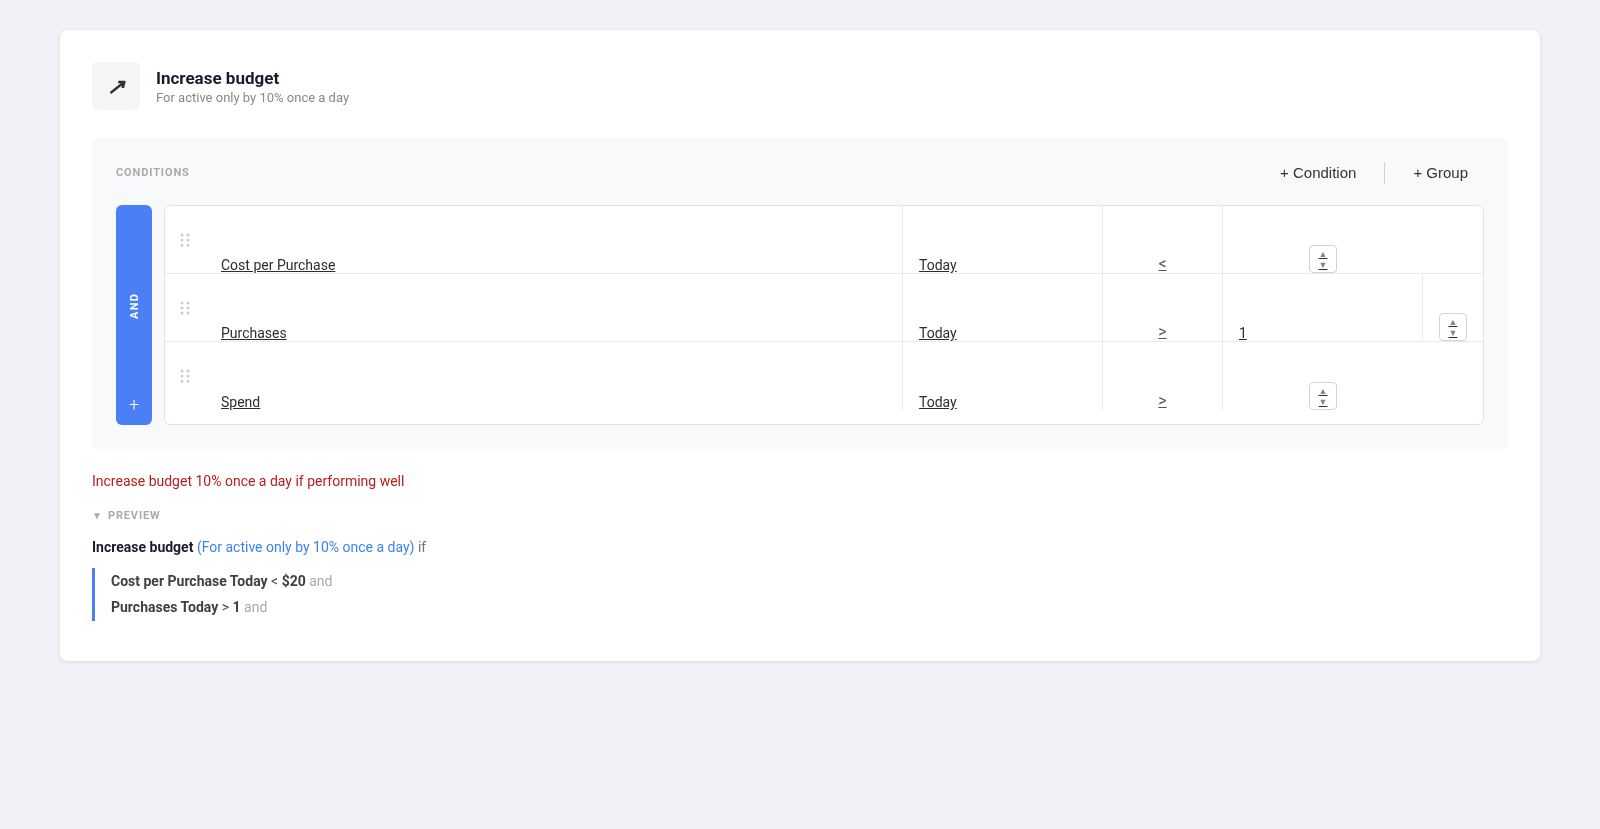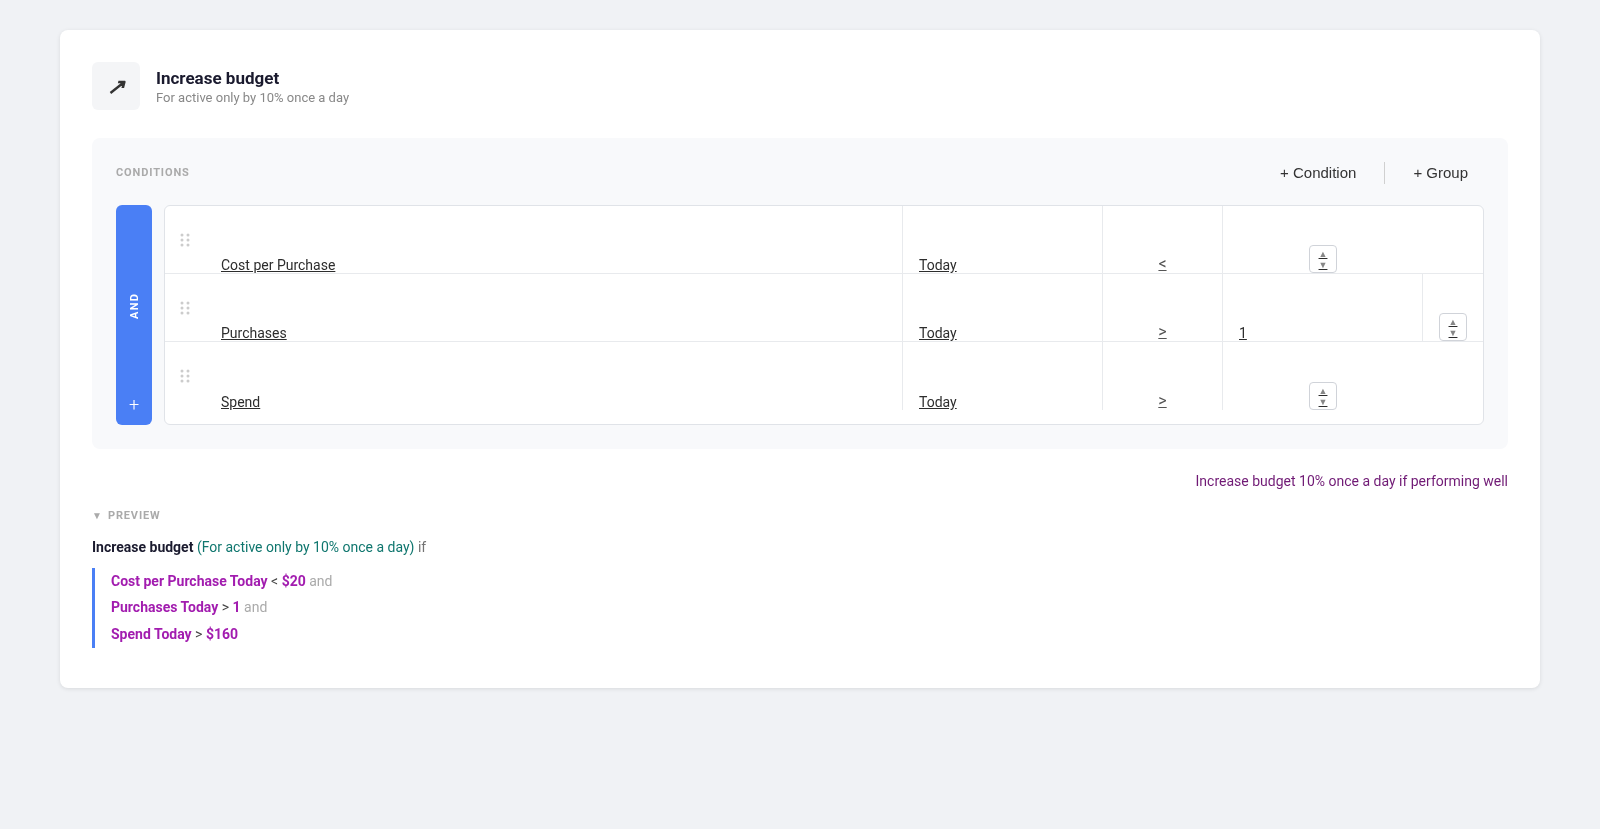--- a/index.html
+++ b/index.html
@@ -196,23 +196,22 @@
       align-items: center;
       justify-content: center;
       gap: 1px;
       color: #888;
       font-size: 9px;
     }
 
     
     .description-text {
       font-size: 14px;
-      color: #701a75;
+      color: #b91c1c;
       margin-bottom: 20px;
-      text-align: right;
     }
 
     
     .preview-section {}
     .preview-header {
       display: flex;
       align-items: center;
       gap: 6px;
       margin-bottom: 14px;
       cursor: pointer;
@@ -229,34 +228,34 @@
       font-size: 10px;
     }
 
     .preview-content {
       font-size: 14px;
       color: #444;
       line-height: 1.7;
       margin-bottom: 8px;
     }
     .preview-content .bold { font-weight: 700; color: #1a1a2e; }
-    .preview-content .grey { color: #0f766e; }
+    .preview-content .grey { color: #3b82f6; }
     .preview-content .blue { color: #737373; }
 
     .preview-conditions {
       border-left: 3px solid #4a7ff5;
       padding-left: 16px;
       margin-top: 8px;
     }
     .preview-condition-line {
       font-size: 14px;
       color: #444;
       line-height: 1.9;
     }
-    .preview-condition-line .bold { font-weight: 700; color: #a21caf; }
+    .preview-condition-line .bold { font-weight: 700; color: #404040; }
     .preview-condition-line .grey { color: #aaa; }
   </style>
 </head>
 <body>
 
 <div class="card">
 
   <div class="header">
     <div class="header-icon">
       <span>↗</span>
@@ -389,19 +388,16 @@
       <span class="bold">Increase budget</span><span class="grey"> (For active only by 10% once a day) </span><span class="blue">if</span>
     </div>
 
     <div class="preview-conditions">
       <div class="preview-condition-line">
         <span class="bold">Cost per Purchase Today</span><span> &lt; </span><span class="bold">$20</span><span class="grey"> and</span>
       </div>
       <div class="preview-condition-line">
         <span class="bold">Purchases Today</span><span> &gt; </span><span class="bold">1</span><span class="grey"> and</span>
       </div>
-      <div class="preview-condition-line">
-        <span class="bold">Spend Today</span><span> &gt; </span><span class="bold">$160</span><span class="grey"></span>
-      </div>
     </div>
   </div>
 
 </div>
 
 </body></html>

